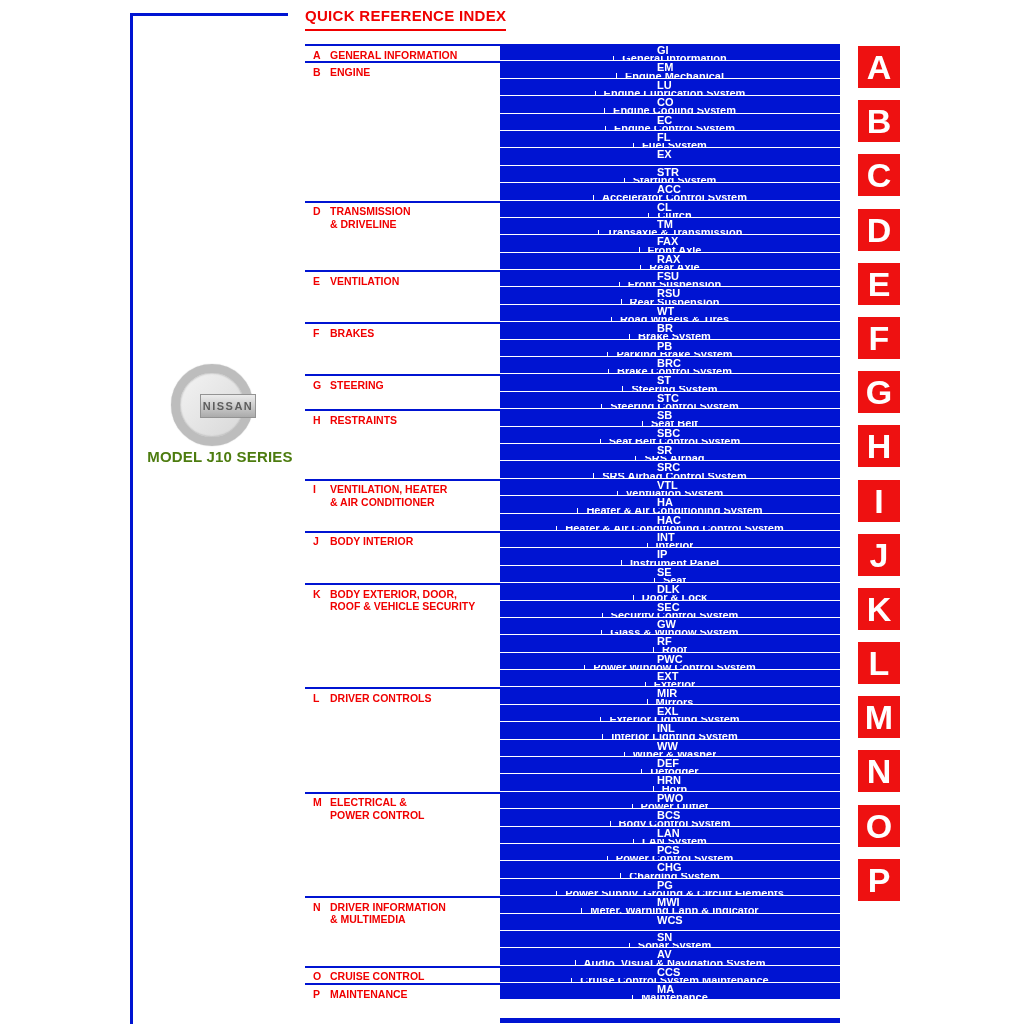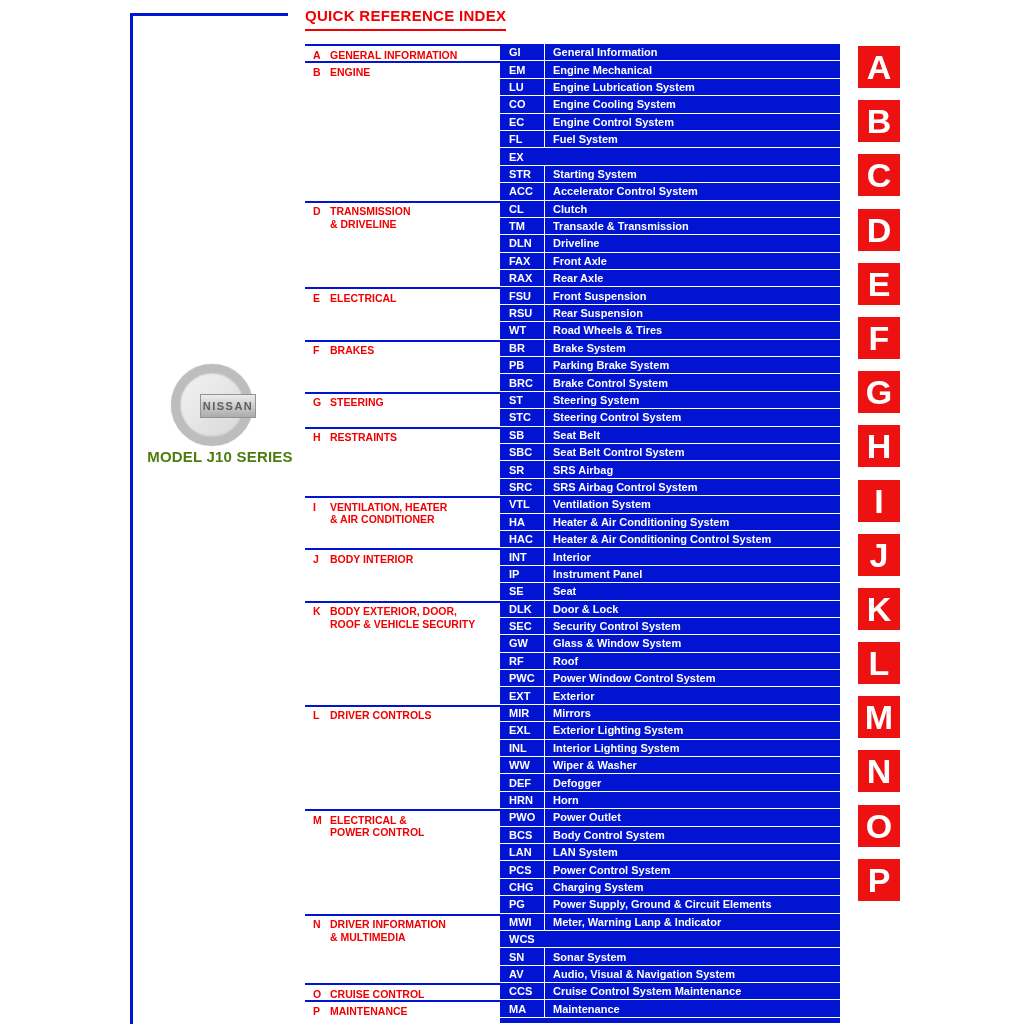--- a/index.html
+++ b/index.html
@@ -39,21 +39,21 @@
     width: 195px; box-sizing: border-box; border-top: 2.5px solid var(--blue);
     padding: 2.5px 4px 0 8px; color: var(--red); font-size: 10.5px; font-weight: bold;
     line-height: 12.5px; display: flex; gap: 6px; align-items: flex-start;
   }
   .section-letter { width: 11px; flex: none; }
   .section-name { white-space: pre-line; }
   .section-rows { width: 340px; flex: none; }
   .row {
     display: flex; align-items: center; height: 17.4px; box-sizing: border-box;
     background: var(--blue); border-bottom: 1.6px solid #fff;
-    color: #fff; font-size: 11px; font-weight: bold;
+    color: #fff; font-size: 11px; font-weight: bold; flex-direction: column;
   }
   .row-code { width: 44px; flex: none; padding-left: 9px; box-sizing: border-box; }
   .row-label {
     flex: 1; height: 100%; display: flex; align-items: center;
     padding-left: 8px; border-left: 1.6px solid #fff; box-sizing: border-box;
     white-space: nowrap; overflow: hidden;
   }
   .partial-row { position: absolute; left: 500px; top: 1018.4px; width: 340px; height: 5px; background: var(--blue); }
   
   .tabs { position: absolute; left: 858px; top: 46px; display: flex; flex-direction: column; gap: 12.2px; }
@@ -149,41 +149,37 @@
   <div class="row">
     <span class="row-code">CL</span>
     <span class="row-label">Clutch</span>
   </div>
 
   <div class="row">
     <span class="row-code">TM</span>
     <span class="row-label">Transaxle &amp; Transmission</span>
   </div>
 
-  <div class="row">
-    <span class="row-code">DLN</span>
-    <span class="row-label">Driveline</span>
-  </div>
 
   <div class="row">
     <span class="row-code">FAX</span>
     <span class="row-label">Front Axle</span>
   </div>
 
   <div class="row">
     <span class="row-code">RAX</span>
     <span class="row-label">Rear Axle</span>
   </div>
 </div>
   </div>
 
   <div class="section">
     <div class="section-heading">
       <span class="section-letter">E</span>
-      <span class="section-name">ELECTRICAL</span>
+      <span class="section-name">VENTILATION</span>
     </div>
     <div class="section-rows">
   <div class="row">
     <span class="row-code">FSU</span>
     <span class="row-label">Front Suspension</span>
   </div>
 
   <div class="row">
     <span class="row-code">RSU</span>
     <span class="row-label">Rear Suspension</span>

